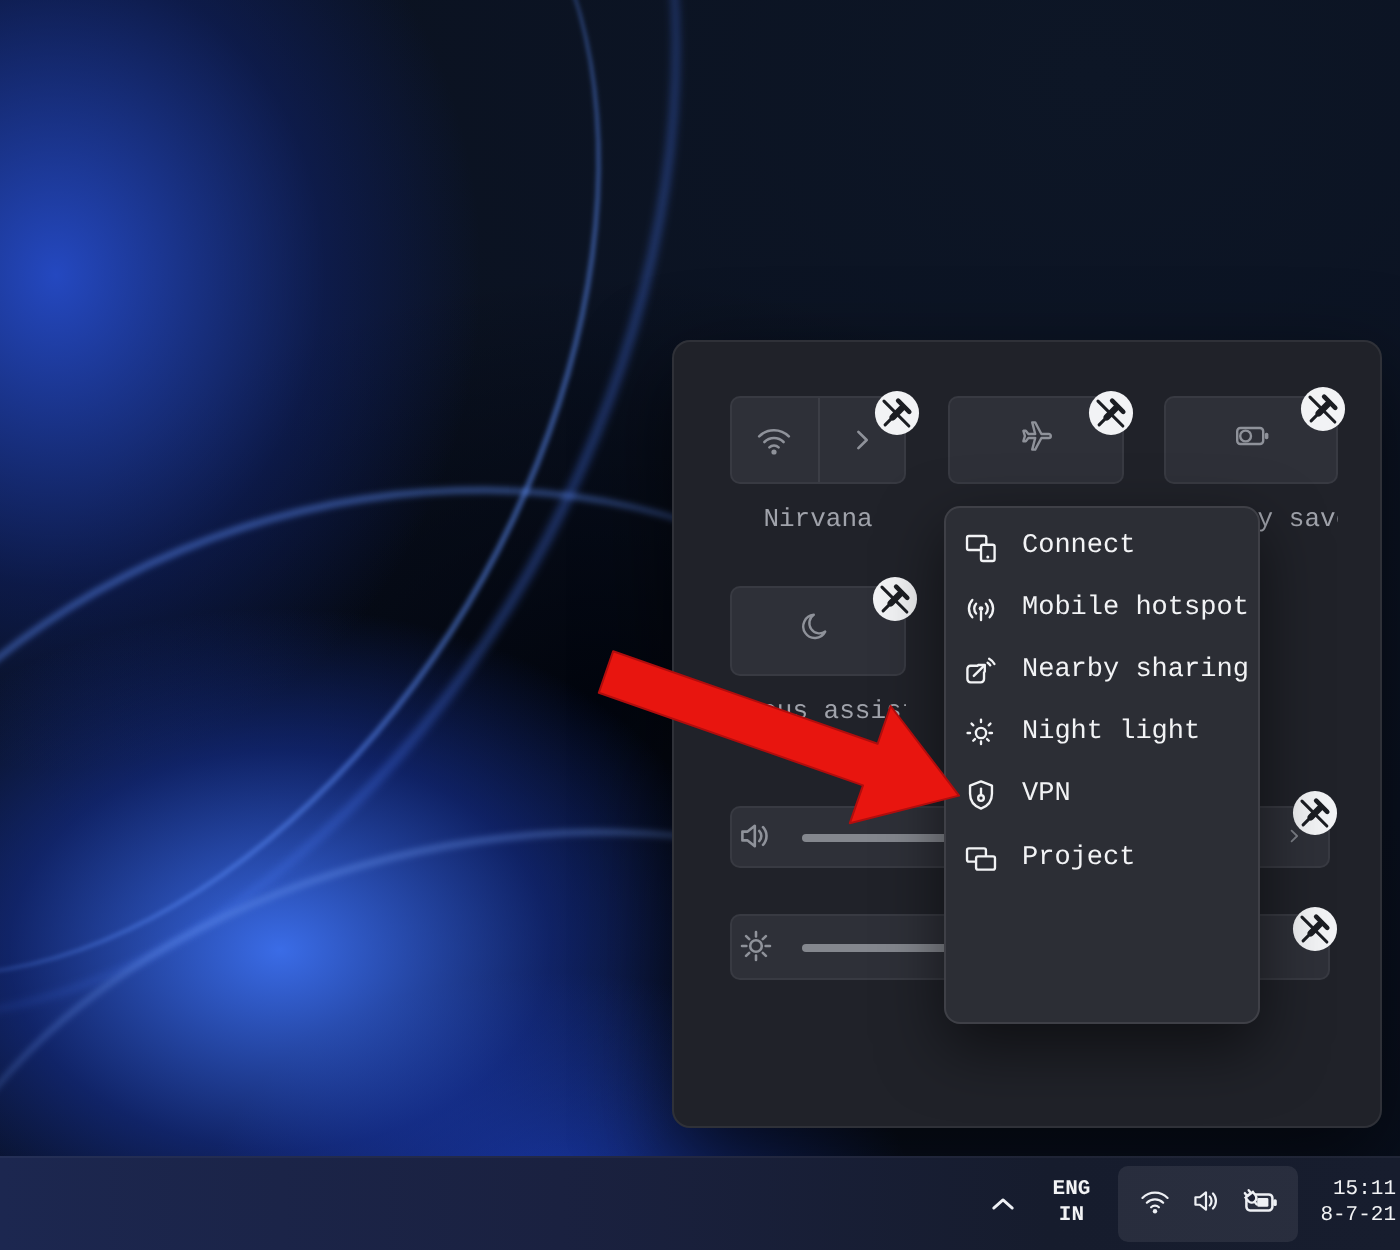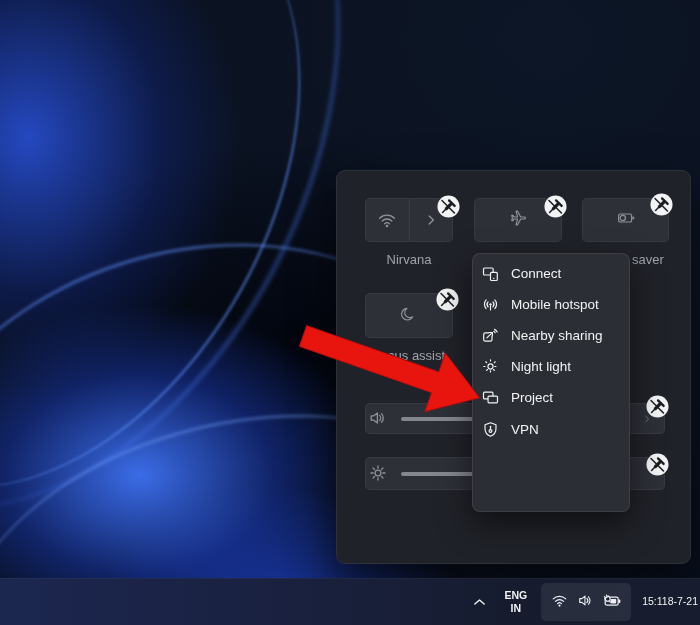--- a/index.html
+++ b/index.html
@@ -1,18 +1,18 @@
 <!DOCTYPE html>
 <html><head>
 <meta charset="utf-8">
 <style>
   html,body{margin:0;padding:0;background:#000;}
   *{box-sizing:border-box;}
   .stage{position:relative;width:700px;height:625px;overflow:hidden;
-         font-family:Liberation Sans, sans-serif;-webkit-font-smoothing:antialiased;}
+         font-family:Liberation Mono, monospace;-webkit-font-smoothing:antialiased;}
 
   
   .wp{position:absolute;inset:0;background:
       radial-gradient(46% 38% at 20% 76%, rgba(63,116,248,.92) 0%, rgba(26,58,180,.5) 42%, rgba(10,18,48,0) 72%),
       radial-gradient(40% 52% at 4% 22%, rgba(41,82,220,.85) 0%, rgba(18,40,130,.42) 48%, rgba(8,14,40,0) 76%),
       radial-gradient(36% 26% at 40% 96%, rgba(28,64,200,.75) 0%, rgba(8,14,40,0) 70%),
       radial-gradient(58% 46% at 43% 56%, rgba(1,4,12,.92) 0%, rgba(1,4,12,.3) 52%, rgba(1,4,12,0) 74%),
       radial-gradient(130% 120% at 78% 6%, #0d1626 0%, #0a1120 52%, #060c18 100%);}
   .ridge{position:absolute;border-radius:50%;pointer-events:none;}
   .r1{left:-120px;top:250px;width:640px;height:520px;transform:rotate(-18deg);
@@ -65,21 +65,21 @@
   .tb{position:absolute;left:0;right:0;bottom:0;height:47px;z-index:30;
       background:linear-gradient(90deg,#1c2750 0%,#1a2140 40%,#161c2d 75%,#171d2e 100%);
       border-top:1px solid rgba(255,255,255,.04);
       display:flex;align-items:center;justify-content:flex-end;padding-right:1px;gap:10px;}
   .tb-btn{display:flex;align-items:center;justify-content:center;background:transparent;
           border:0;color:#eef0f4;cursor:pointer;padding:4px;border-radius:4px;}
   .lang{display:flex;flex-direction:column;align-items:center;line-height:13px;
         font-size:10.5px;font-weight:700;color:#f2f3f5;cursor:pointer;padding:2px 4px;}
   .qs-tray{display:flex;align-items:center;gap:9px;width:90px;height:38px;justify-content:center;
            background:rgba(255,255,255,.08);border:0;border-radius:5px;color:#eef0f4;cursor:pointer;}
-  .clock{display:flex;align-items:flex-end;line-height:13.5px;
+  .clock{display:flex;flex-direction:column;align-items:flex-end;line-height:13.5px;
          font-size:10.5px;color:#f2f3f5;cursor:pointer;padding:2px 1px;}
   svg{overflow:visible;}
 </style>
 </head>
 <body>
 
 <div class="stage">
 
   <svg width="0" height="0" style="position:absolute">
     <symbol id="i-unpin" viewBox="0 0 24 24">
@@ -265,37 +265,37 @@
             <path d="M9 1.9 V4.5 M9 13.5 V16.1 M1.9 9 H4.5 M13.5 9 H16.1
                      M4 4 L5.8 5.8 M12.2 12.2 L14 14 M14 4 L12.2 5.8 M5.8 12.2 L4 14"></path>
           </g>
         </svg>
         </span>
       <span class="mi-lb">Night light</span>
     </div>
     <div class="mi">
       <span class="mi-ic">
         <svg width="17" height="17" viewBox="0 0 18 18">
-          <rect x="1.6" y="3.4" width="10" height="7" rx="1" stroke="currentColor" stroke-width="1.25" fill="none"></rect>
-          <rect x="6.4" y="7.6" width="10" height="7" rx="1" stroke="currentColor" stroke-width="1.25" fill="#2c2e35"></rect>
-        </svg>
-        </span>
-      <span class="mi-lb">Project</span>
-    </div>
-    <div class="mi">
-      <span class="mi-ic">
-        <svg width="17" height="17" viewBox="0 0 18 18">
           <g stroke="currentColor" stroke-width="1.25" fill="none" stroke-linecap="round" stroke-linejoin="round">
             <path d="M9 1.8 L14.8 4 V8.3 C14.8 12.5 12.3 15 9 16.2 C5.7 15 3.2 12.5 3.2 8.3 V4 Z"></path>
             <circle cx="9" cy="10.6" r="1.5"></circle>
             <path d="M9 9.1 V5.6"></path>
           </g>
         </svg>
         </span>
       <span class="mi-lb">VPN</span>
+    </div>
+    <div class="mi">
+      <span class="mi-ic">
+        <svg width="17" height="17" viewBox="0 0 18 18">
+          <rect x="1.6" y="3.4" width="10" height="7" rx="1" stroke="currentColor" stroke-width="1.25" fill="none"></rect>
+          <rect x="6.4" y="7.6" width="10" height="7" rx="1" stroke="currentColor" stroke-width="1.25" fill="#2c2e35"></rect>
+        </svg>
+        </span>
+      <span class="mi-lb">Project</span>
     </div>
   </div>
 
   <svg class="arrow" width="700" height="625" viewBox="0 0 700 625">
     <polygon points="306.6,325.6 438.8,371.9 445.3,353.0 479.5,397.8 424.9,411.6 431.5,392.7 299.4,346.4" fill="#e8150f" stroke="#b00d0d" stroke-width="1" stroke-linejoin="round"></polygon>
   </svg>
 
   <footer class="tb">
     <button class="tb-btn">
       <svg width="13" height="8" viewBox="0 0 14 8">

